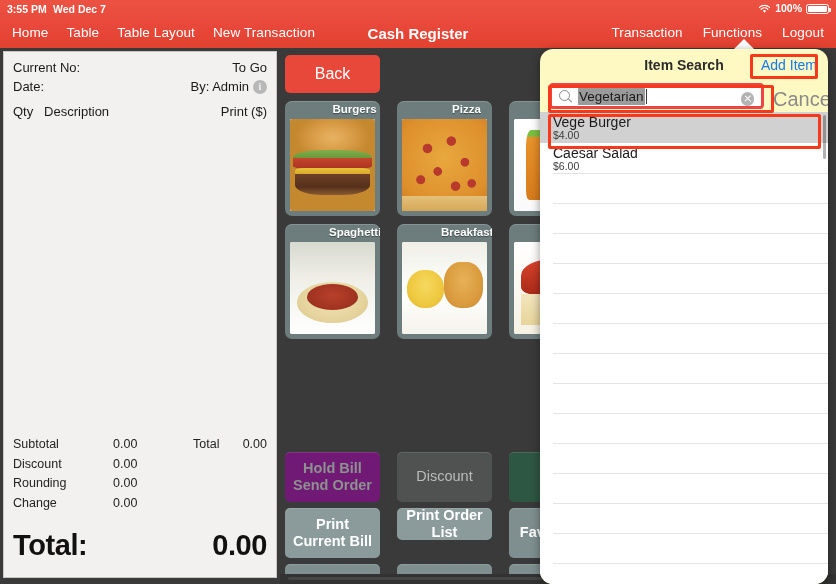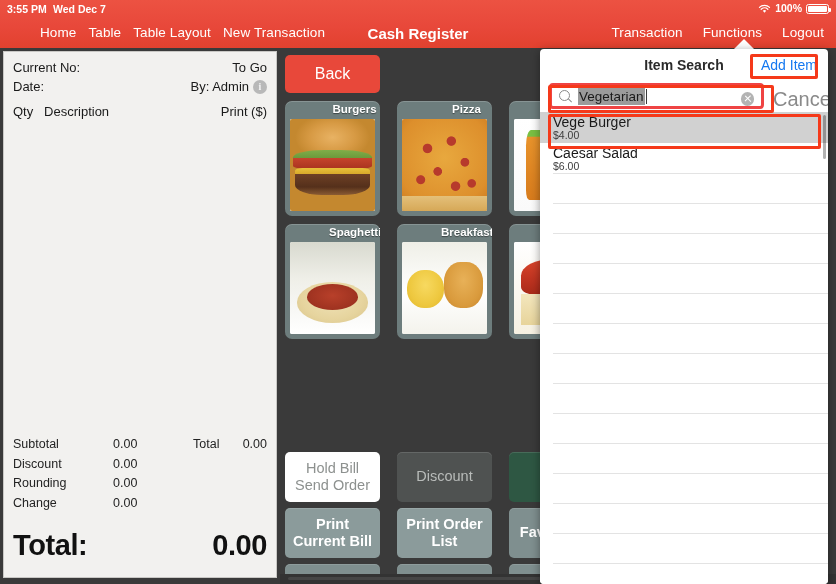--- a/index.html
+++ b/index.html
@@ -31,21 +31,21 @@
     display:inline-block; width: 23px; height: 10.5px; border: 1.2px solid #fff;
     border-radius: 2.5px; position: relative; top: 1px;
   }
   .batt-shell:after{
     content:""; position:absolute; right:-3px; top:3px; width:1.7px; height:4.5px;
     background:#fff; border-radius:0 1px 1px 0;
   }
   .batt-fill{ position:absolute; left:1px; top:1px; bottom:1px; width: 19px; background:#fff; border-radius:1px;}
 
   .navrow { position: absolute; left: 0; top: 17px; width: 836px; height: 31px; }
-  .nav-left { position: absolute; left: 12px; top: 8px; display: flex; gap: 12px; margin-left: 28px; }
+  .nav-left { position: absolute; left: 12px; top: 8px; display: flex; gap: 18px; }
   .nav-right { position: absolute; right: 12px; top: 8px; display: flex; gap: 20px; }
   .nav-item { font-size: 13.5px; color: #ffffff; letter-spacing: .1px; cursor: default; white-space: nowrap; }
   .apptitle {
     position: absolute; left: 0; right: 0; top: 25px; text-align: center;
     font-size: 15px; font-weight: bold; color: #fff;
   }
 
   
   .receipt {
     position: absolute; left: 3px; top: 51px; width: 274px; height: 527px;
@@ -188,33 +188,33 @@
   }
 
   
   .actionrow { position: absolute; left: 5px; right: 0; }
   .abtn {
     position: absolute; border-radius: 5px;
     display: flex; align-items: center; justify-content: center; text-align: center;
     font-size: 14.5px; line-height: 1.18; cursor: pointer;
     box-shadow: inset 0 1px 0 rgba(255,255,255,.12);
   }
-  .abtn.gray-dis { background: #ffffff; color: #8d918f; font-weight: normal; }
+  .abtn.gray-dis { background: #701a75; color: #8d918f; font-weight: bold; }
   .abtn.gray     { background: #4f5251; color: #b9bcba; font-weight: normal; }
   .abtn.green    { background: #2e5743; color: #9bb3a6; font-weight: normal; }
   .abtn.steel    { background: #8b9b9b; color: #ffffff; font-weight: bold; }
   .abtn.steel2   { background: #7f8f8f; color: #ffffff; font-weight: bold; }
 
   .bottomstrip { position:absolute; left:0; right:0; bottom:0; height:10px; background:#333333; }
   .bstrip-hi { position:absolute; left:8px; width:270px; top:3px; height:3px; background:#454545; border-radius:2px;}
 
   
   .popover {
     position: absolute; left: 540px; top: 49px; width: 288px; height: 535px;
-    background: #ffffff; border-radius: 4px;
+    background: #fef9c3; border-radius: 13px;
     box-shadow: 0 2px 10px rgba(0,0,0,.40);
     overflow: hidden;
   }
   .pop-arrow {
     position: absolute; left: 733px; top: 39px; width: 0; height: 0;
     border-left: 11px solid transparent; border-right: 11px solid transparent;
     border-bottom: 11px solid #ffffff;
   }
   .pop-header { position: absolute; left: 0; top: 0; width: 288px; height: 32px; }
   .pop-title {
@@ -343,21 +343,21 @@
 
     <div class="actionrow">
       <div class="abtn gray-dis" style="left:0px;top:404px;width:95px;height:50px;white-space:pre-line;">Hold Bill
 Send Order</div>
       <div class="abtn gray" style="left:112px;top:404px;width:95px;height:50px;white-space:pre-line;">Discount</div>
       <div class="abtn green" style="left:224px;top:404px;width:95px;height:50px;white-space:pre-line;">Pay</div>
       <div class="abtn green" style="left:336px;top:404px;width:95px;height:50px;white-space:pre-line;"></div>
 
       <div class="abtn steel" style="left:0px;top:460px;width:95px;height:50px;white-space:pre-line;">Print
 Current Bill</div>
-      <div class="abtn steel" style="left:112px;top:460px;width:95px;height:50px;white-space:pre-line;">Print Order
+      <div class="abtn steel" style="left:112px;top:460px;width:95px;height:32px;white-space:pre-line;">Print Order
 List</div>
       <div class="abtn steel2" style="left:224px;top:460px;width:95px;height:50px;white-space:pre-line;">Favourites</div>
       <div class="abtn steel2" style="left:336px;top:460px;width:95px;height:50px;"></div>
 
       <div class="abtn steel2" style="left:0px;top:516px;width:95px;height:18px;"></div>
       <div class="abtn steel2" style="left:112px;top:516px;width:95px;height:18px;"></div>
       <div class="abtn steel2" style="left:224px;top:516px;width:95px;height:18px;"></div>
       <div class="abtn steel2" style="left:336px;top:516px;width:95px;height:18px;"></div>
       <div class="abtn steel2" style="left:448px;top:516px;width:95px;height:18px;"></div>
     </div>

